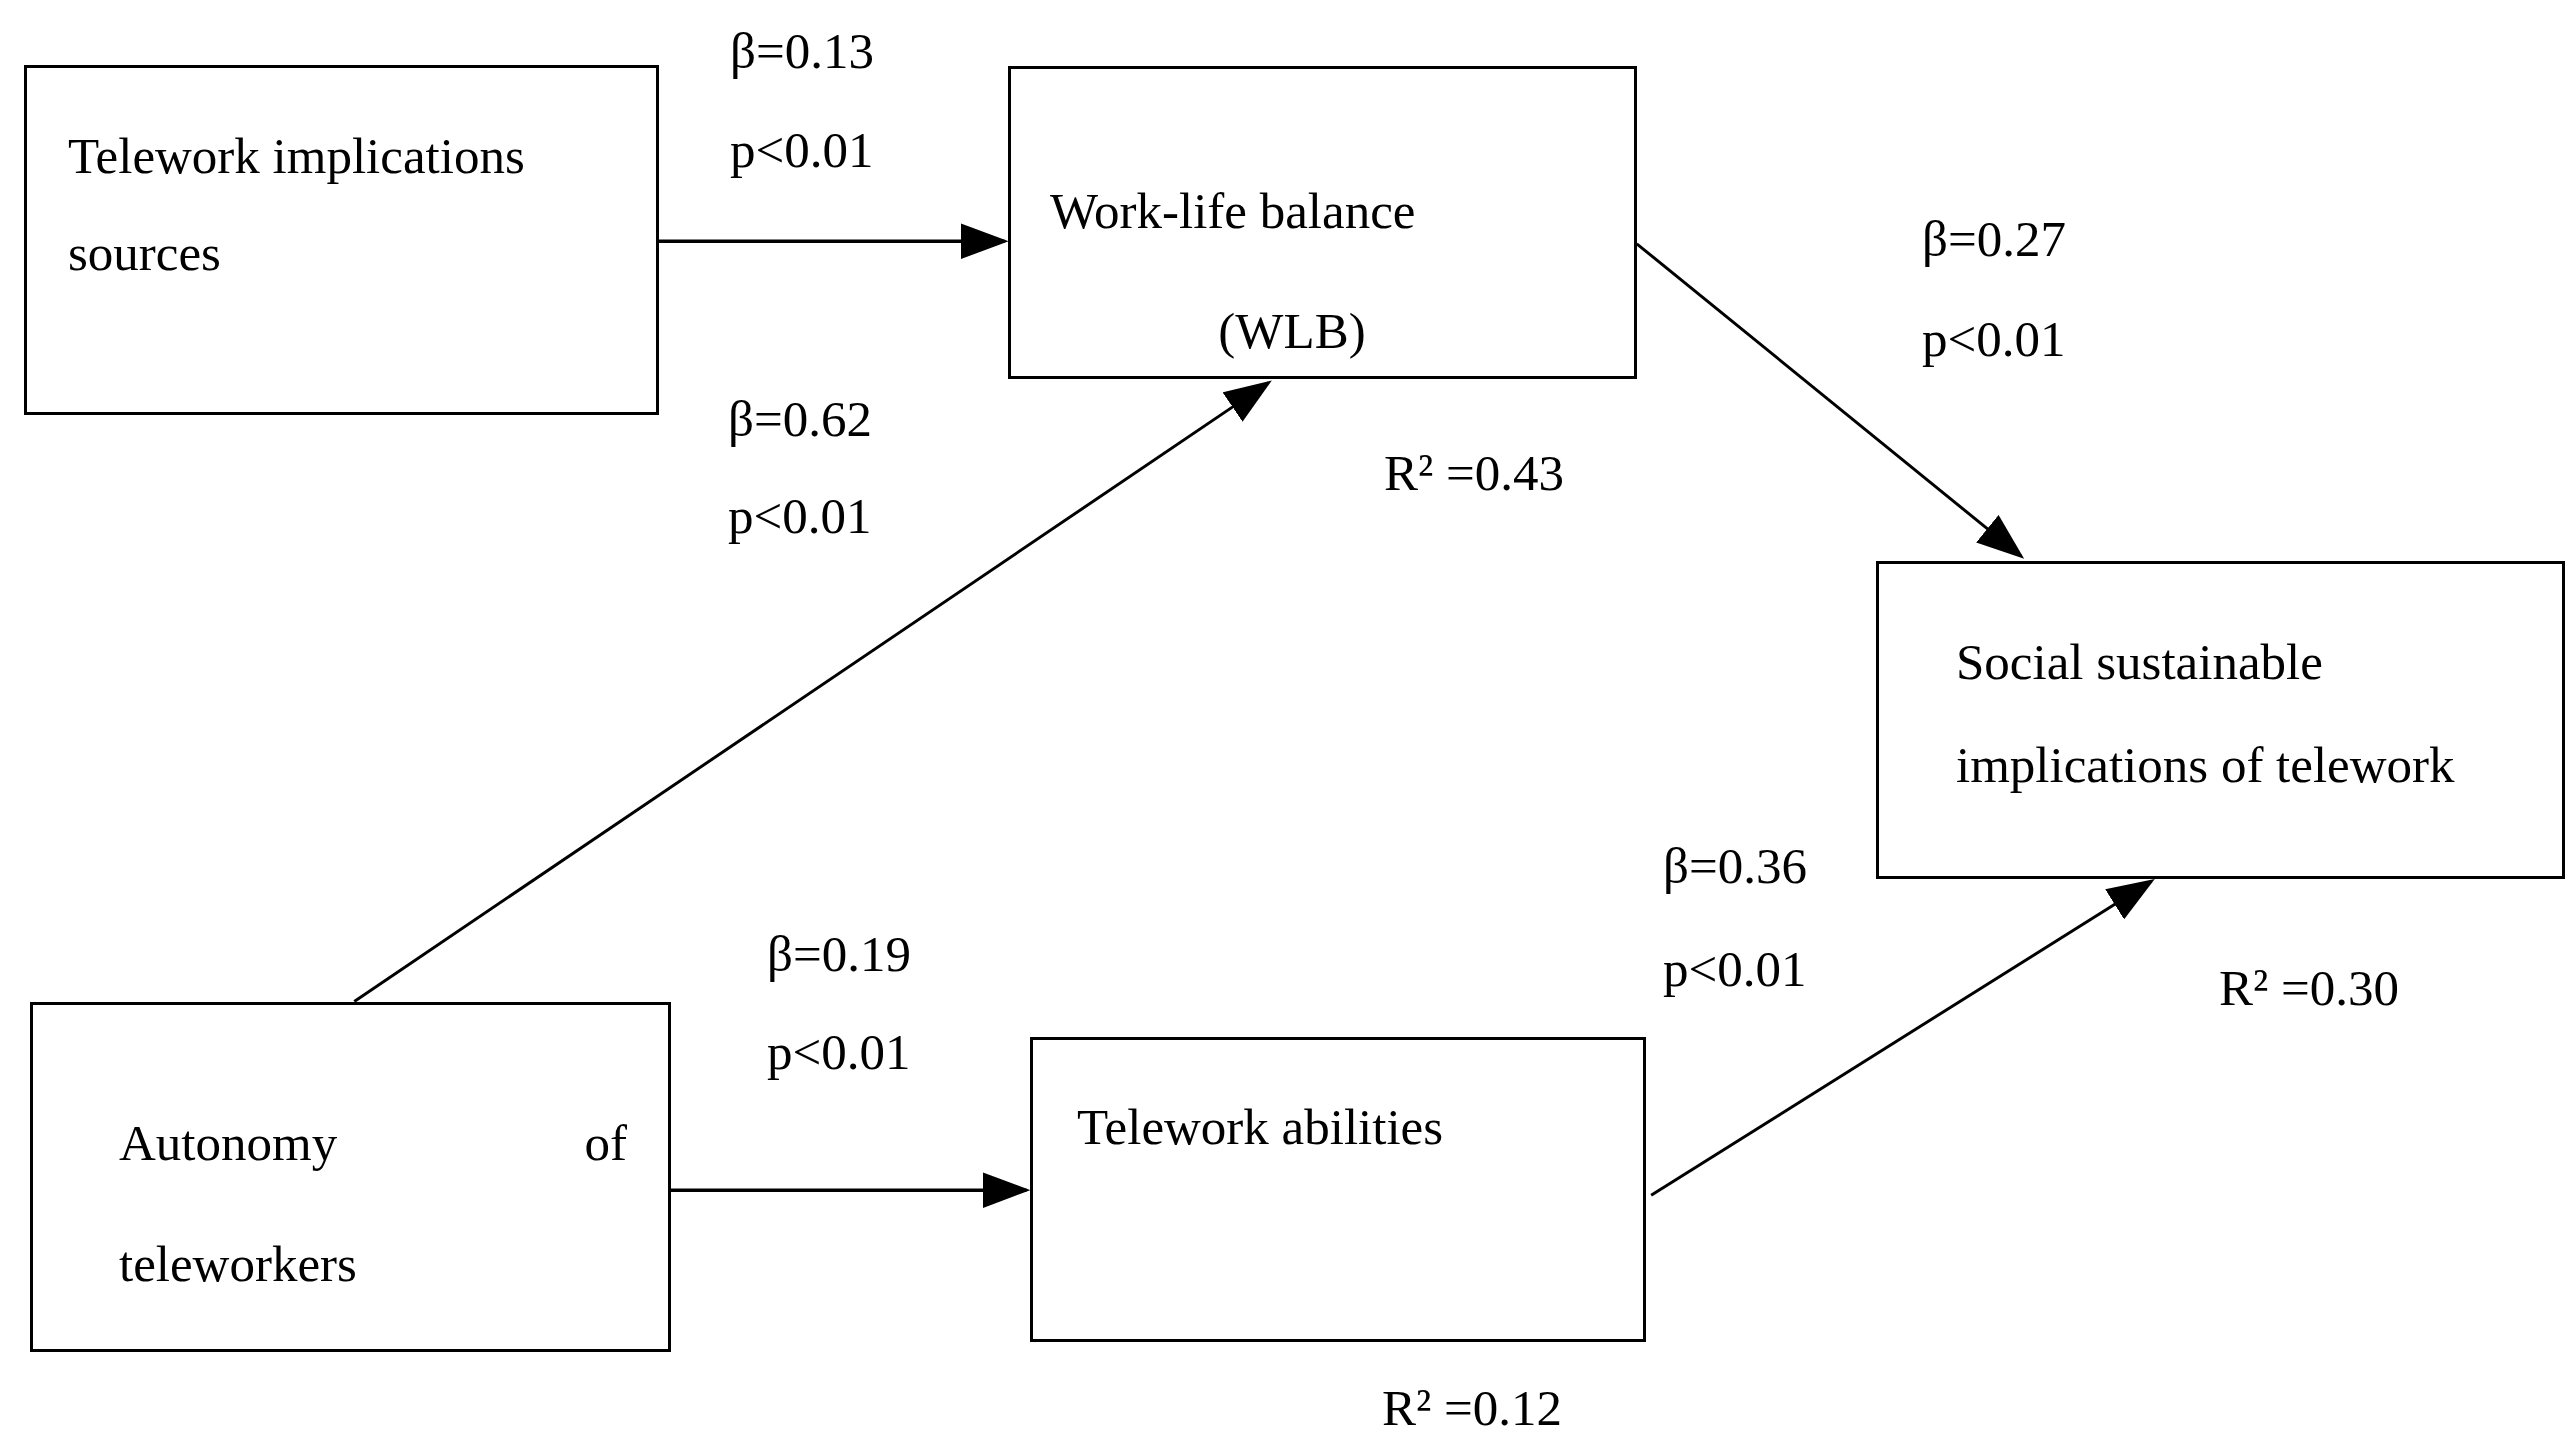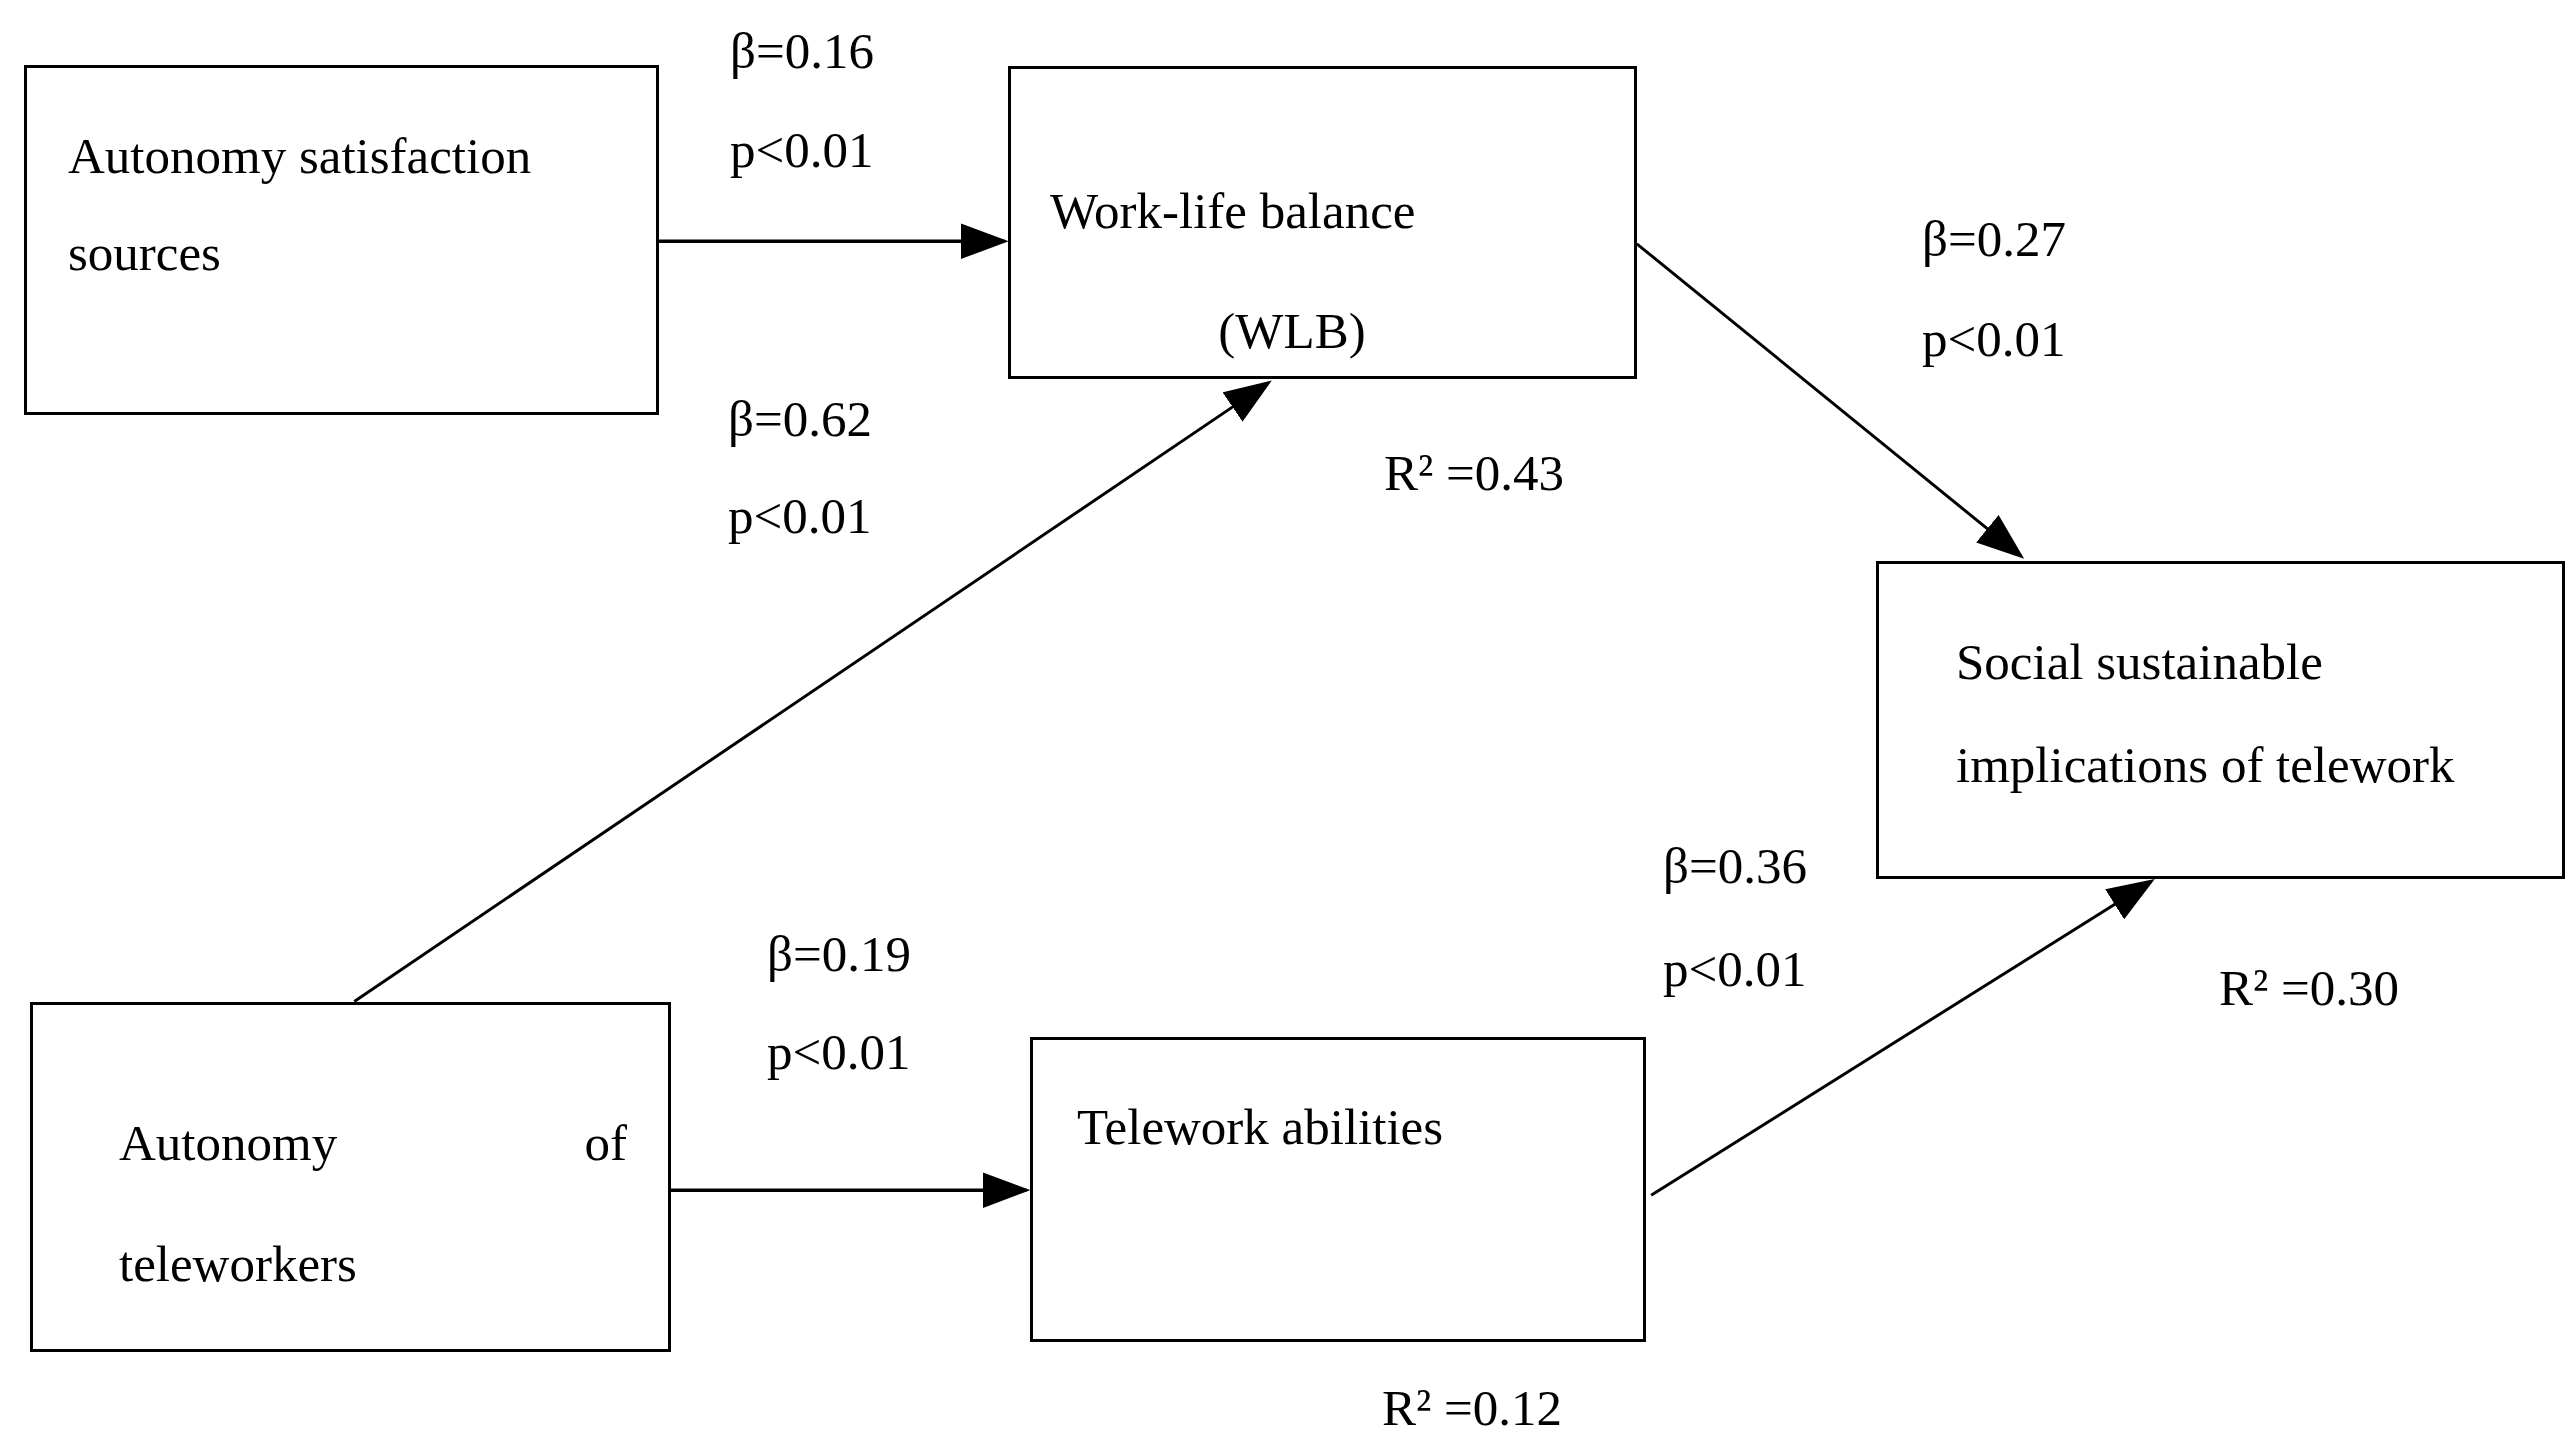--- a/index.html
+++ b/index.html
@@ -60,38 +60,38 @@
         <path d="M0,0 L12,4.5 L0,9 Z" fill="#000000"></path>
       </marker>
     </defs>
     <line x1="778" y1="285" x2="1186" y2="285" stroke="#000000" stroke-width="4" marker-end="url(#ah)"></line>
     <line x1="418" y1="1183" x2="1498" y2="452" stroke="#000000" stroke-width="3.5" marker-end="url(#ah)"></line>
     <line x1="1933" y1="288" x2="2387" y2="657" stroke="#000000" stroke-width="3.5" marker-end="url(#ah)"></line>
     <line x1="792" y1="1406" x2="1212" y2="1406" stroke="#000000" stroke-width="4" marker-end="url(#ah)"></line>
     <line x1="1950" y1="1412" x2="2541" y2="1041" stroke="#000000" stroke-width="3.5" marker-end="url(#ah)"></line>
   </svg>
 
-  <div class="txt" style="left:68px; top:127px;">Autonomy satisfaction</div>
+  <div class="txt" style="left:68px; top:127px;">Telework implications</div>
   <div class="txt" style="left:68px; top:224px;">sources</div>
 
   <div class="txt" style="left:1050px; top:182px;">Work-life balance</div>
   <div class="txt txt-center" style="left:1008px; top:302px; width:568px;">(WLB)</div>
 
   <div class="txt" style="left:1956px; top:633px;">Social sustainable</div>
   <div class="txt" style="left:1956px; top:736px;">implications of telework</div>
 
   <div class="txt justified-row" style="left:119px; top:1114px; width:508px;">
     <span>Autonomy</span>
     <span>of</span>
   </div>
   <div class="txt" style="left:119px; top:1235px;">teleworkers</div>
 
   <div class="txt" style="left:1077px; top:1098px;">Telework abilities</div>
 
-  <div class="txt" style="left:730px; top:22px;">β=0.16</div>
+  <div class="txt" style="left:730px; top:22px;">β=0.13</div>
   <div class="txt" style="left:730px; top:121px;">p&lt;0.01</div>
 
   <div class="txt" style="left:728px; top:390px;">β=0.62</div>
   <div class="txt" style="left:728px; top:487px;">p&lt;0.01</div>
 
   <div class="txt" style="left:1922px; top:210px;">β=0.27</div>
   <div class="txt" style="left:1922px; top:310px;">p&lt;0.01</div>
 
   <div class="txt" style="left:767px; top:925px;">β=0.19</div>
   <div class="txt" style="left:767px; top:1023px;">p&lt;0.01</div>

